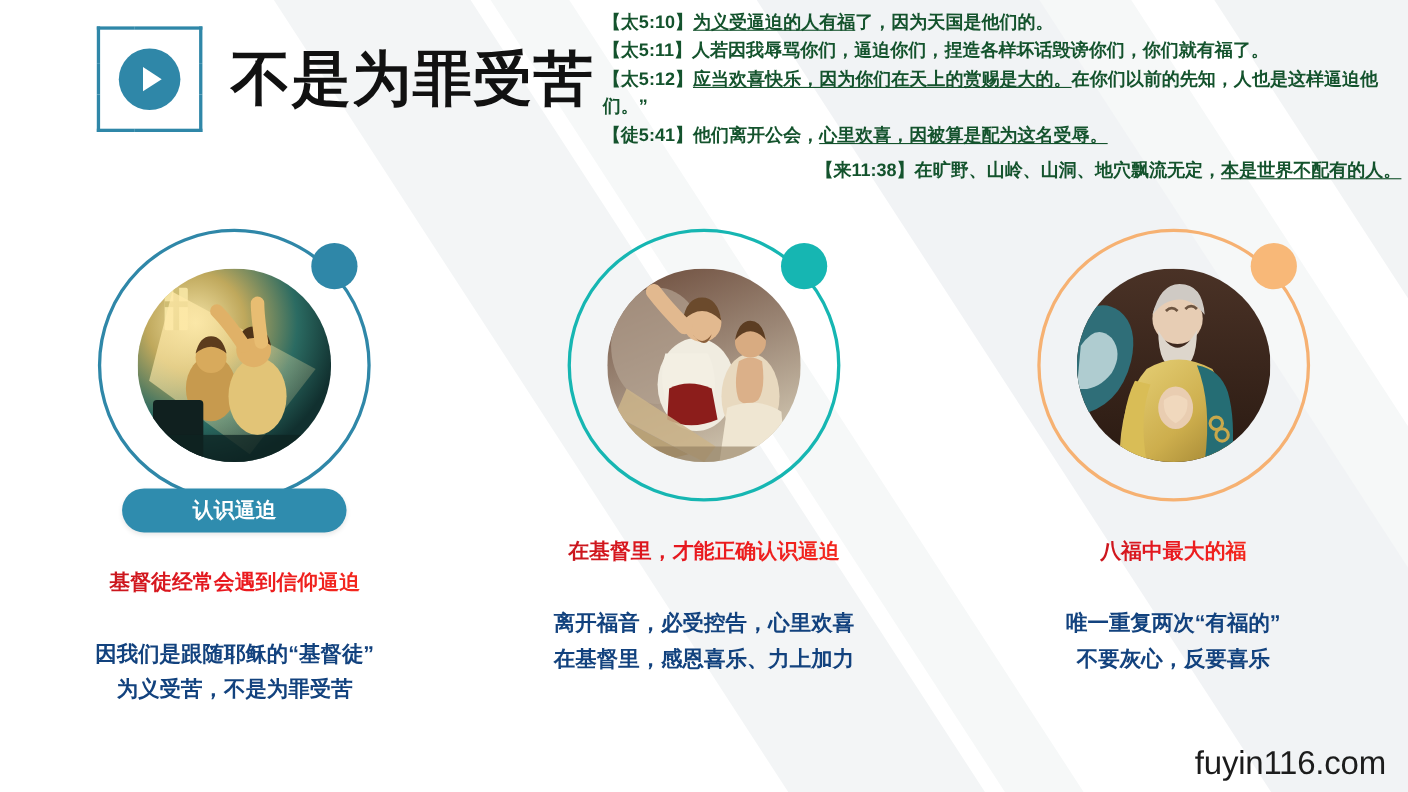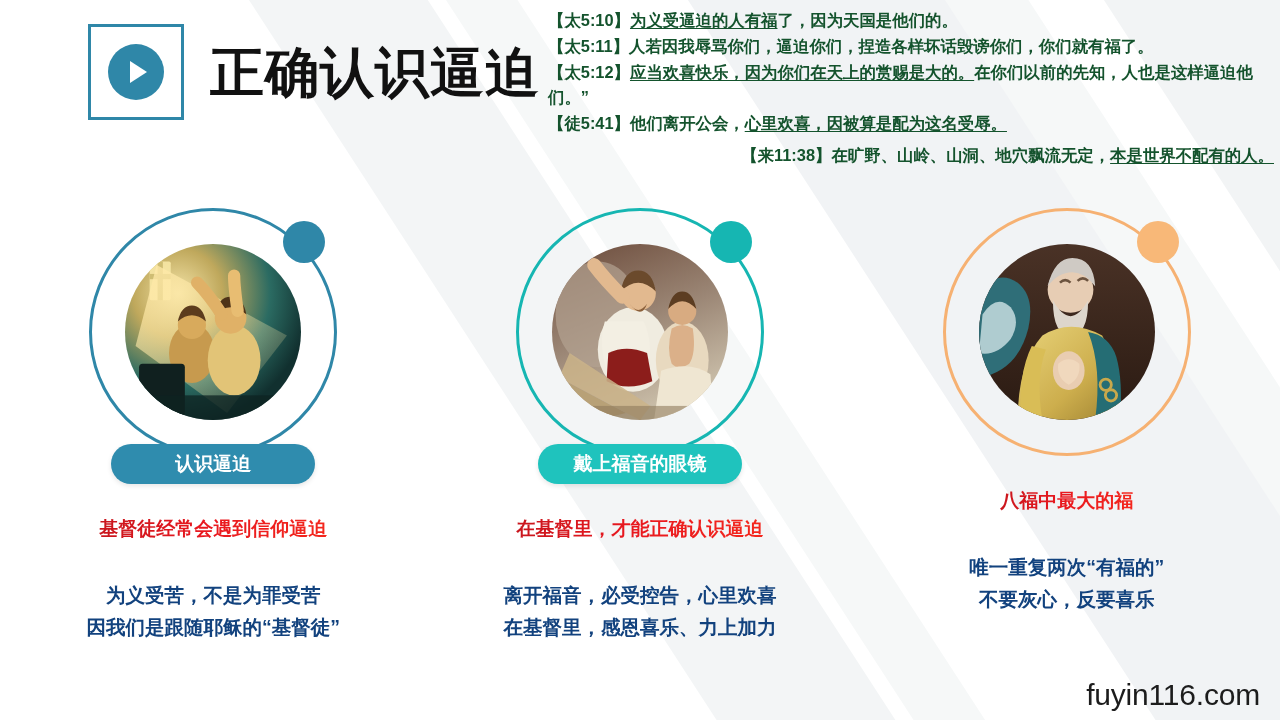--- a/index.html
+++ b/index.html
@@ -246,21 +246,21 @@
       <div class="corner c-bl"></div>
         <div class="corner c-br"></div>
       <div class="edge-t"></div>
         <div class="edge-b"></div>
       <div class="edge-l"></div>
         <div class="edge-r"></div>
       <div class="play-circle">
         <div class="play-tri"></div>
       </div>
     </div>
-    <div class="main-title">正确认识逼迫</div>
+    <div class="main-title">不是为罪受苦</div>
   </div>
 
   <div class="scripture">
     <p><span>【太5:10】</span><span class="u">为义受逼迫的人有福</span><span>了，因为天国是他们的。</span></p>
     <p><span>【太5:11】</span><span>人若因我辱骂你们，逼迫你们，捏造各样坏话毁谤你们，你们就有福了。</span></p>
     <p><span>【太5:12】</span><span class="u">应当欢喜快乐，因为你们在天上的赏赐是大的。</span><span>在你们以前的先知，人也是这样逼迫他们。”</span></p>
     <p><span>【徒5:41】</span><span>他们离开公会，</span><span class="u">心里欢喜，因被算是配为这名受辱。</span></p>
     <p class="last"><span>【来11:38】</span><span>在旷野、山岭、山洞、地穴飘流无定，</span><span class="u">本是世界不配有的人。</span></p>
   </div>
 
@@ -301,22 +301,22 @@
             <rect x="8" y="68" width="26" height="30" rx="2" fill="#10201f"></rect>
             <rect y="86" width="100" height="14" fill="#0d2322" opacity="0.75"></rect>
           </svg>
         </div>
       </div>
       <div class="pill" style="background:#2f8cae">
         <span>认识逼迫</span>
       </div>
       <div class="red-head">基督徒经常会遇到信仰逼迫</div>
       <div class="blue-lines">
+        <div>因我们是跟随耶稣的“基督徒”</div>
         <div>为义受苦，不是为罪受苦</div>
-        <div>因我们是跟随耶稣的“基督徒”</div>
       </div>
     </div>
 
     <div class="col col-2">
       <div class="ring-wrap">
         <div class="soft-shadow"></div>
         <div class="ring" style="border-color:#16b6b2"></div>
         <div class="ring-dot" style="background:#16b6b2"></div>
         <div class="photo">
           <svg viewBox="0 0 100 100" preserveAspectRatio="xMidYMid slice">
@@ -339,23 +339,20 @@
             <ellipse cx="74" cy="66" rx="15" ry="22" fill="#e8d9bf"></ellipse>
             <circle cx="74" cy="38" r="8" fill="#d8ab81"></circle>
             <path d="M66 37 q8 -9 16 0 q-2 -10 -8 -10 q-6 0 -8 10z" fill="#5c3d22"></path>
             <path d="M68 48 q6 -4 12 0 q2 14 -2 20 q-6 4 -10 0 q-3 -8 0 -20z" fill="#dbb089"></path>
             <path d="M62 72 q16 -6 28 2 l2 26 h-34z" fill="#efe6d2"></path>
             <polygon points="0,74 42,96 26,100 0,92" fill="#b8a177"></polygon>
             <polygon points="10,62 56,92 50,100 4,76" fill="#cbb489" opacity="0.85"></polygon>
             <rect y="92" width="100" height="8" fill="#8d7a5c" opacity="0.6"></rect>
           </svg>
         </div>
-      </div>
-      <div class="pill" style="background:#1fc3bd">
-        <span>戴上福音的眼镜</span>
       </div>
       <div class="red-head">在基督里，才能正确认识逼迫</div>
       <div class="blue-lines">
         <div>离开福音，必受控告，心里欢喜</div>
         <div>在基督里，感恩喜乐、力上加力</div>
       </div>
     </div>
 
     <div class="col col-3">
       <div class="ring-wrap">

